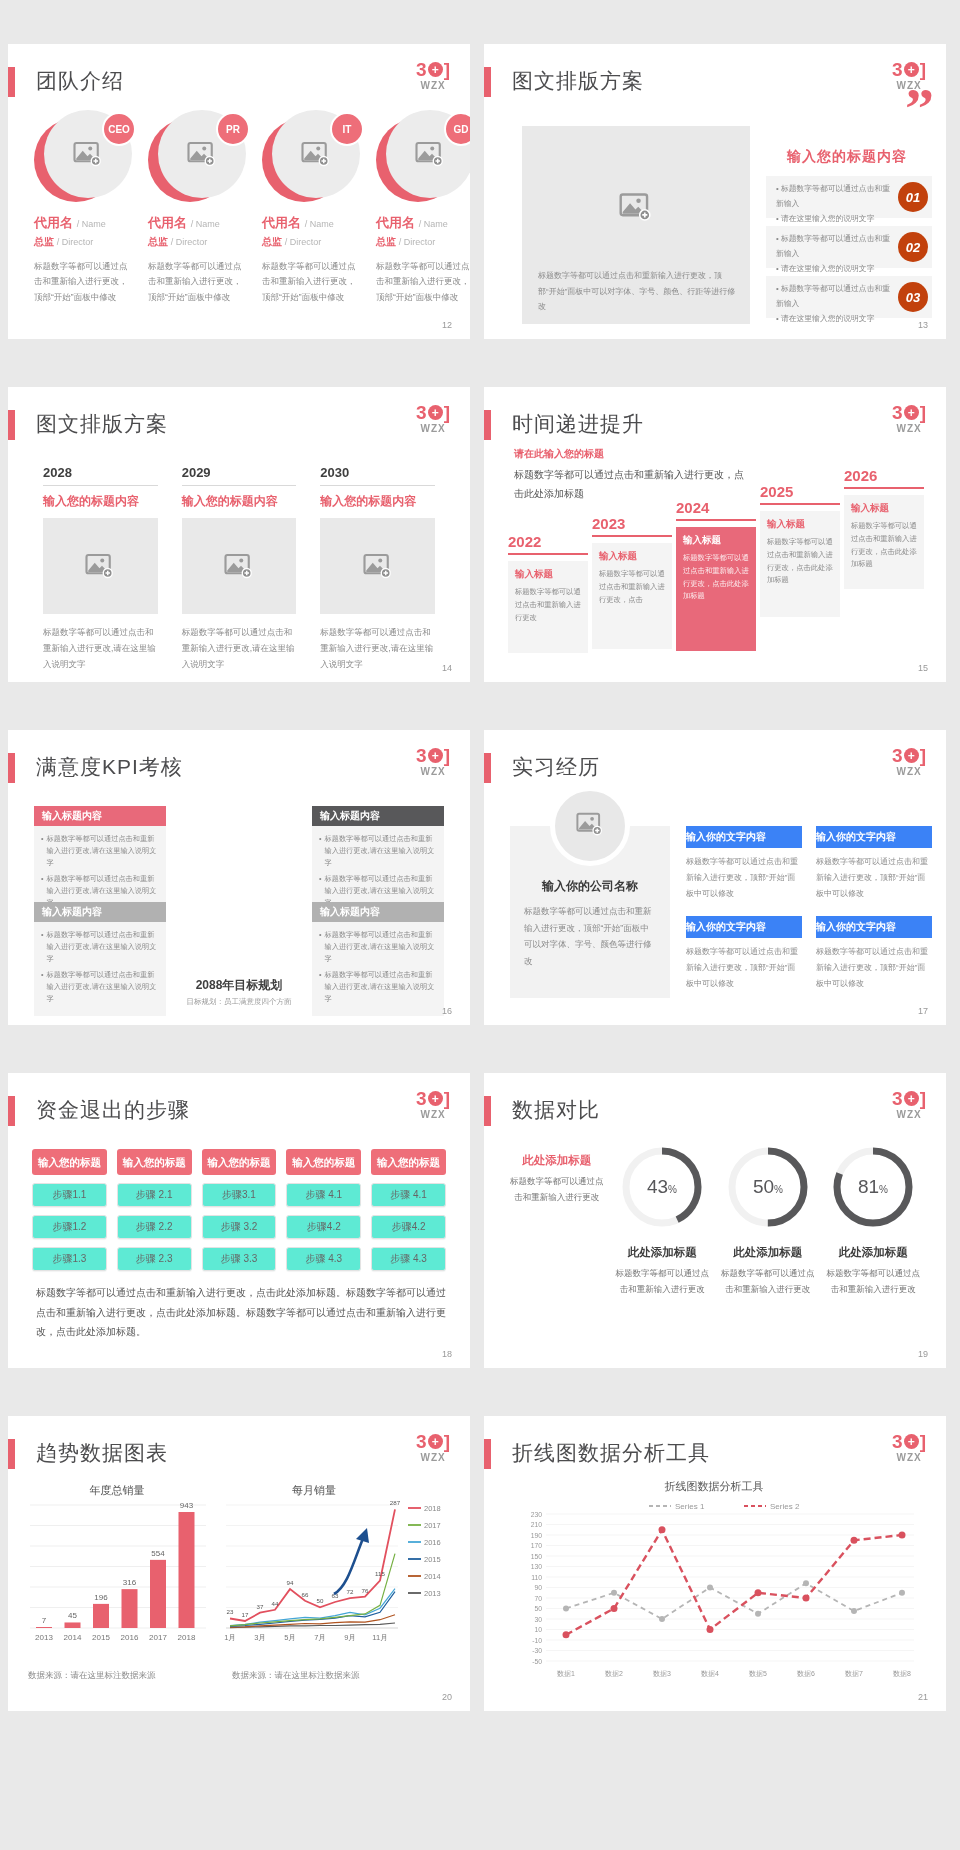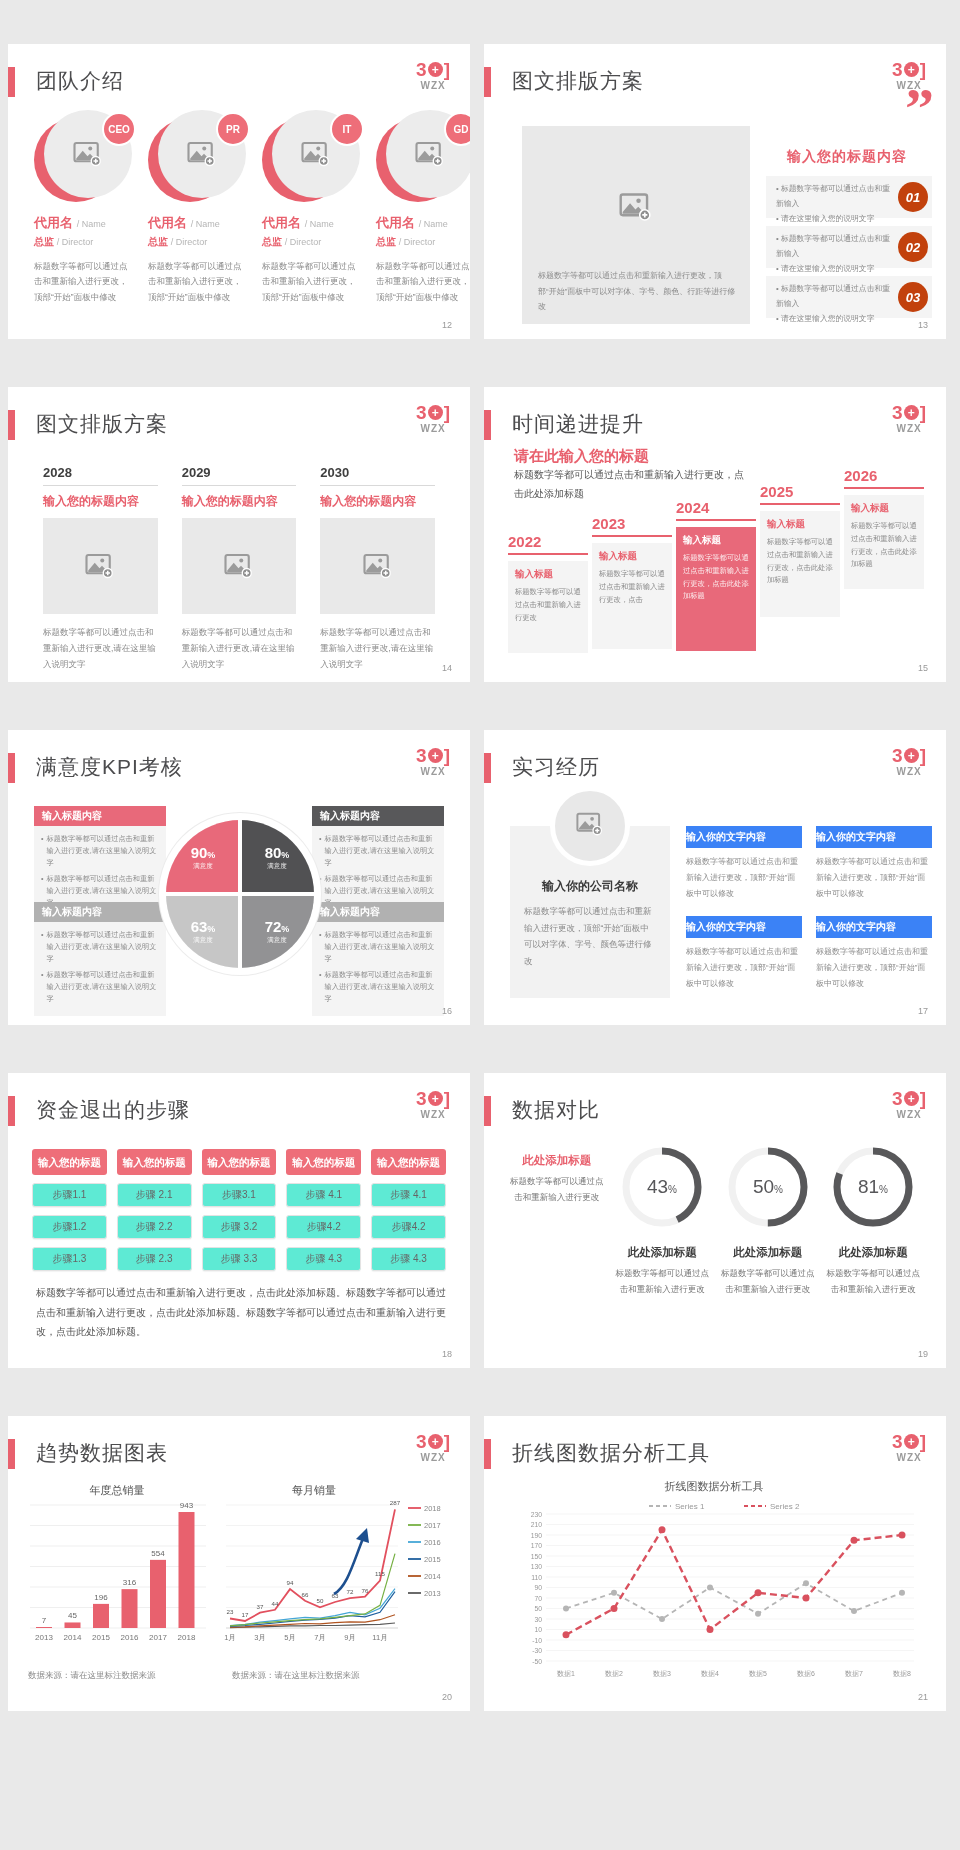--- a/index.html
+++ b/index.html
@@ -37,21 +37,21 @@
   .l13item .ln { font-size:7.8px; color:#8a8a8a; line-height:1.9; }
   .l13num { position:absolute; right:4px; top:6px; width:30px; height:30px; border-radius:50%; background:#c2410c; color:#fff; font-size:13px; font-weight:bold; font-style:italic; display:flex; align-items:center; justify-content:center; }
   
   .cols14 { position:absolute; left:35px; right:35px; top:78px; display:flex; gap:24px; }
   .col14 { flex:1; }
   .col14 .yr { font-size:13px; font-weight:bold; color:#3f3f3f; border-bottom:1px solid #d9d9d9; padding-bottom:5px; }
   .col14 .hd { font-size:12px; font-weight:bold; color:#e8616e; margin:7px 0 8px; }
   .col14 .im { height:96px; background:#e9e9e9; display:flex; align-items:center; justify-content:center; }
   .col14 .tx { margin-top:10px; font-size:8.5px; color:#8a8a8a; line-height:1.9; }
   
-  .lead-t { position:absolute; left:30px; top:60px; font-size:15px; font-weight:bold; color:#e8616e; }
+  .lead-t { position:absolute; left:30px; top:60px; font-size:10px; font-weight:bold; color:#e8616e; }
   .lead-x { position:absolute; left:30px; top:78px; width:230px; font-size:10px; color:#555; line-height:1.9; }
   .tl { position:absolute; left:24px; right:8px; top:58px; bottom:12px; }
   .tlstep { position:absolute; width:80px; }
   .tlyear { font-size:15px; font-weight:bold; color:#e8616e; border-bottom:2px solid #e8616e; padding-bottom:3px; margin-bottom:6px; }
   .tlbox { background:#f4f4f4; padding:7px 7px; overflow:hidden; }
   .tlbox .h { font-size:9.5px; font-weight:bold; color:#e8616e; margin-bottom:5px; }
   .tlbox .b { font-size:7.3px; color:#8a8a8a; line-height:1.75; }
   .tlbox.hl { background:#e8697a; }
   .tlbox.hl .h { color:#fff; }
   .tlbox.hl .b { color:rgba(255,255,255,.88); }
@@ -400,40 +400,24 @@
               <span class="dot">•</span>
               <span>标题数字等都可以通过点击和重新输入进行更改,请在这里输入说明文字</span>
             </div>
             <div class="kpline">
               <span class="dot">•</span>
               <span>标题数字等都可以通过点击和重新输入进行更改,请在这里输入说明文字</span>
             </div>
           </div>
         </div>
       </div>
-    <div class="kpie" id="kpie" style="background: conic-gradient(rgb(81, 81, 83) 0deg, rgb(81, 81, 83) 25%, rgb(146, 146, 148) 25%, rgb(146, 146, 148) 50%, rgb(198, 198, 198) 50%, rgb(198, 198, 198) 75%, rgb(232, 105, 122) 75%, rgb(232, 105, 122) 100%);">
-      <div class="cross-v"></div>
-      <div class="cross-h"></div>
-    <div class="kq" style="left: 0px; top: 0px;">
-          <div class="n">90<i>%</i></div>
-          <div class="c">满意度</div>
-        </div>
-        <div class="kq" style="left: 50%; top: 0px;">
-          <div class="n">80<i>%</i></div>
-          <div class="c">满意度</div>
-        </div>
-        <div class="kq" style="left: 0px; top: 50%;">
-          <div class="n">63<i>%</i></div>
-          <div class="c">满意度</div>
-        </div>
-        <div class="kq" style="left: 50%; top: 50%;">
-          <div class="n">72<i>%</i></div>
-          <div class="c">满意度</div>
-        </div>
-      </div>
+    <div class="kfoot">
+      <div class="t">2088年目标规划</div>
+      <div class="s">目标规划：员工满意度四个方面</div>
+    </div>
     <div class="pnum">16</div>
   </section>
 
   <section class="slide">
     <div class="bar"></div>
     <h2 class="stitle">实习经历</h2>
     <div class="logo">
         <div class="l1">
           <span class="l3">3</span>
           <span class="lc">+</span>

